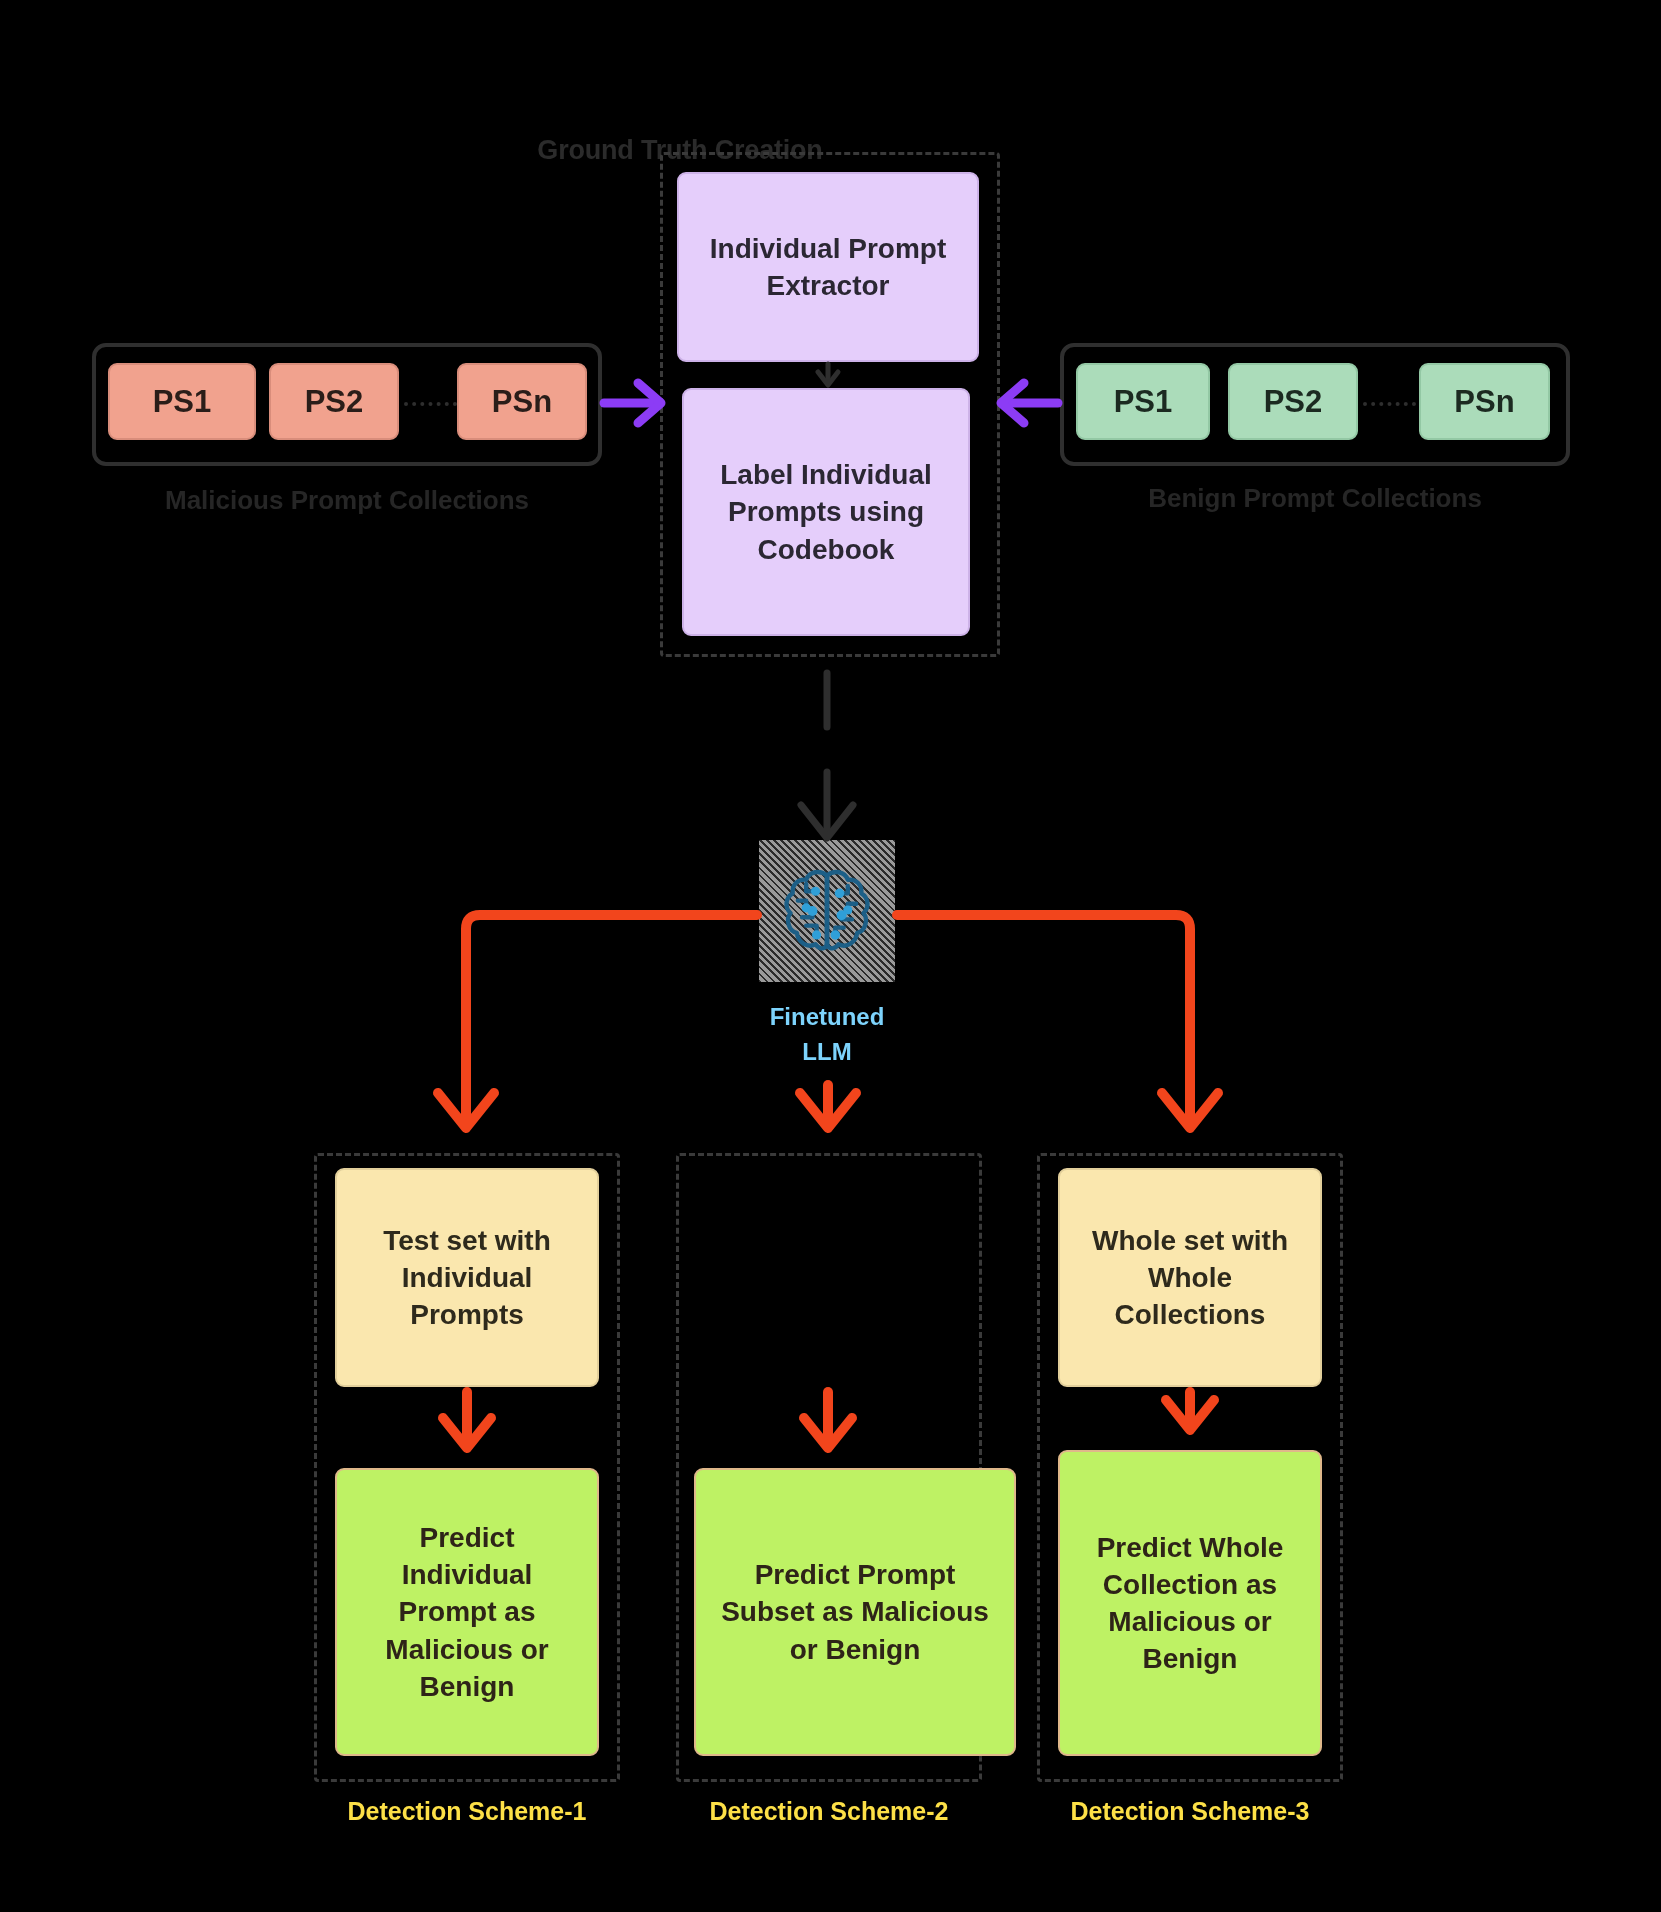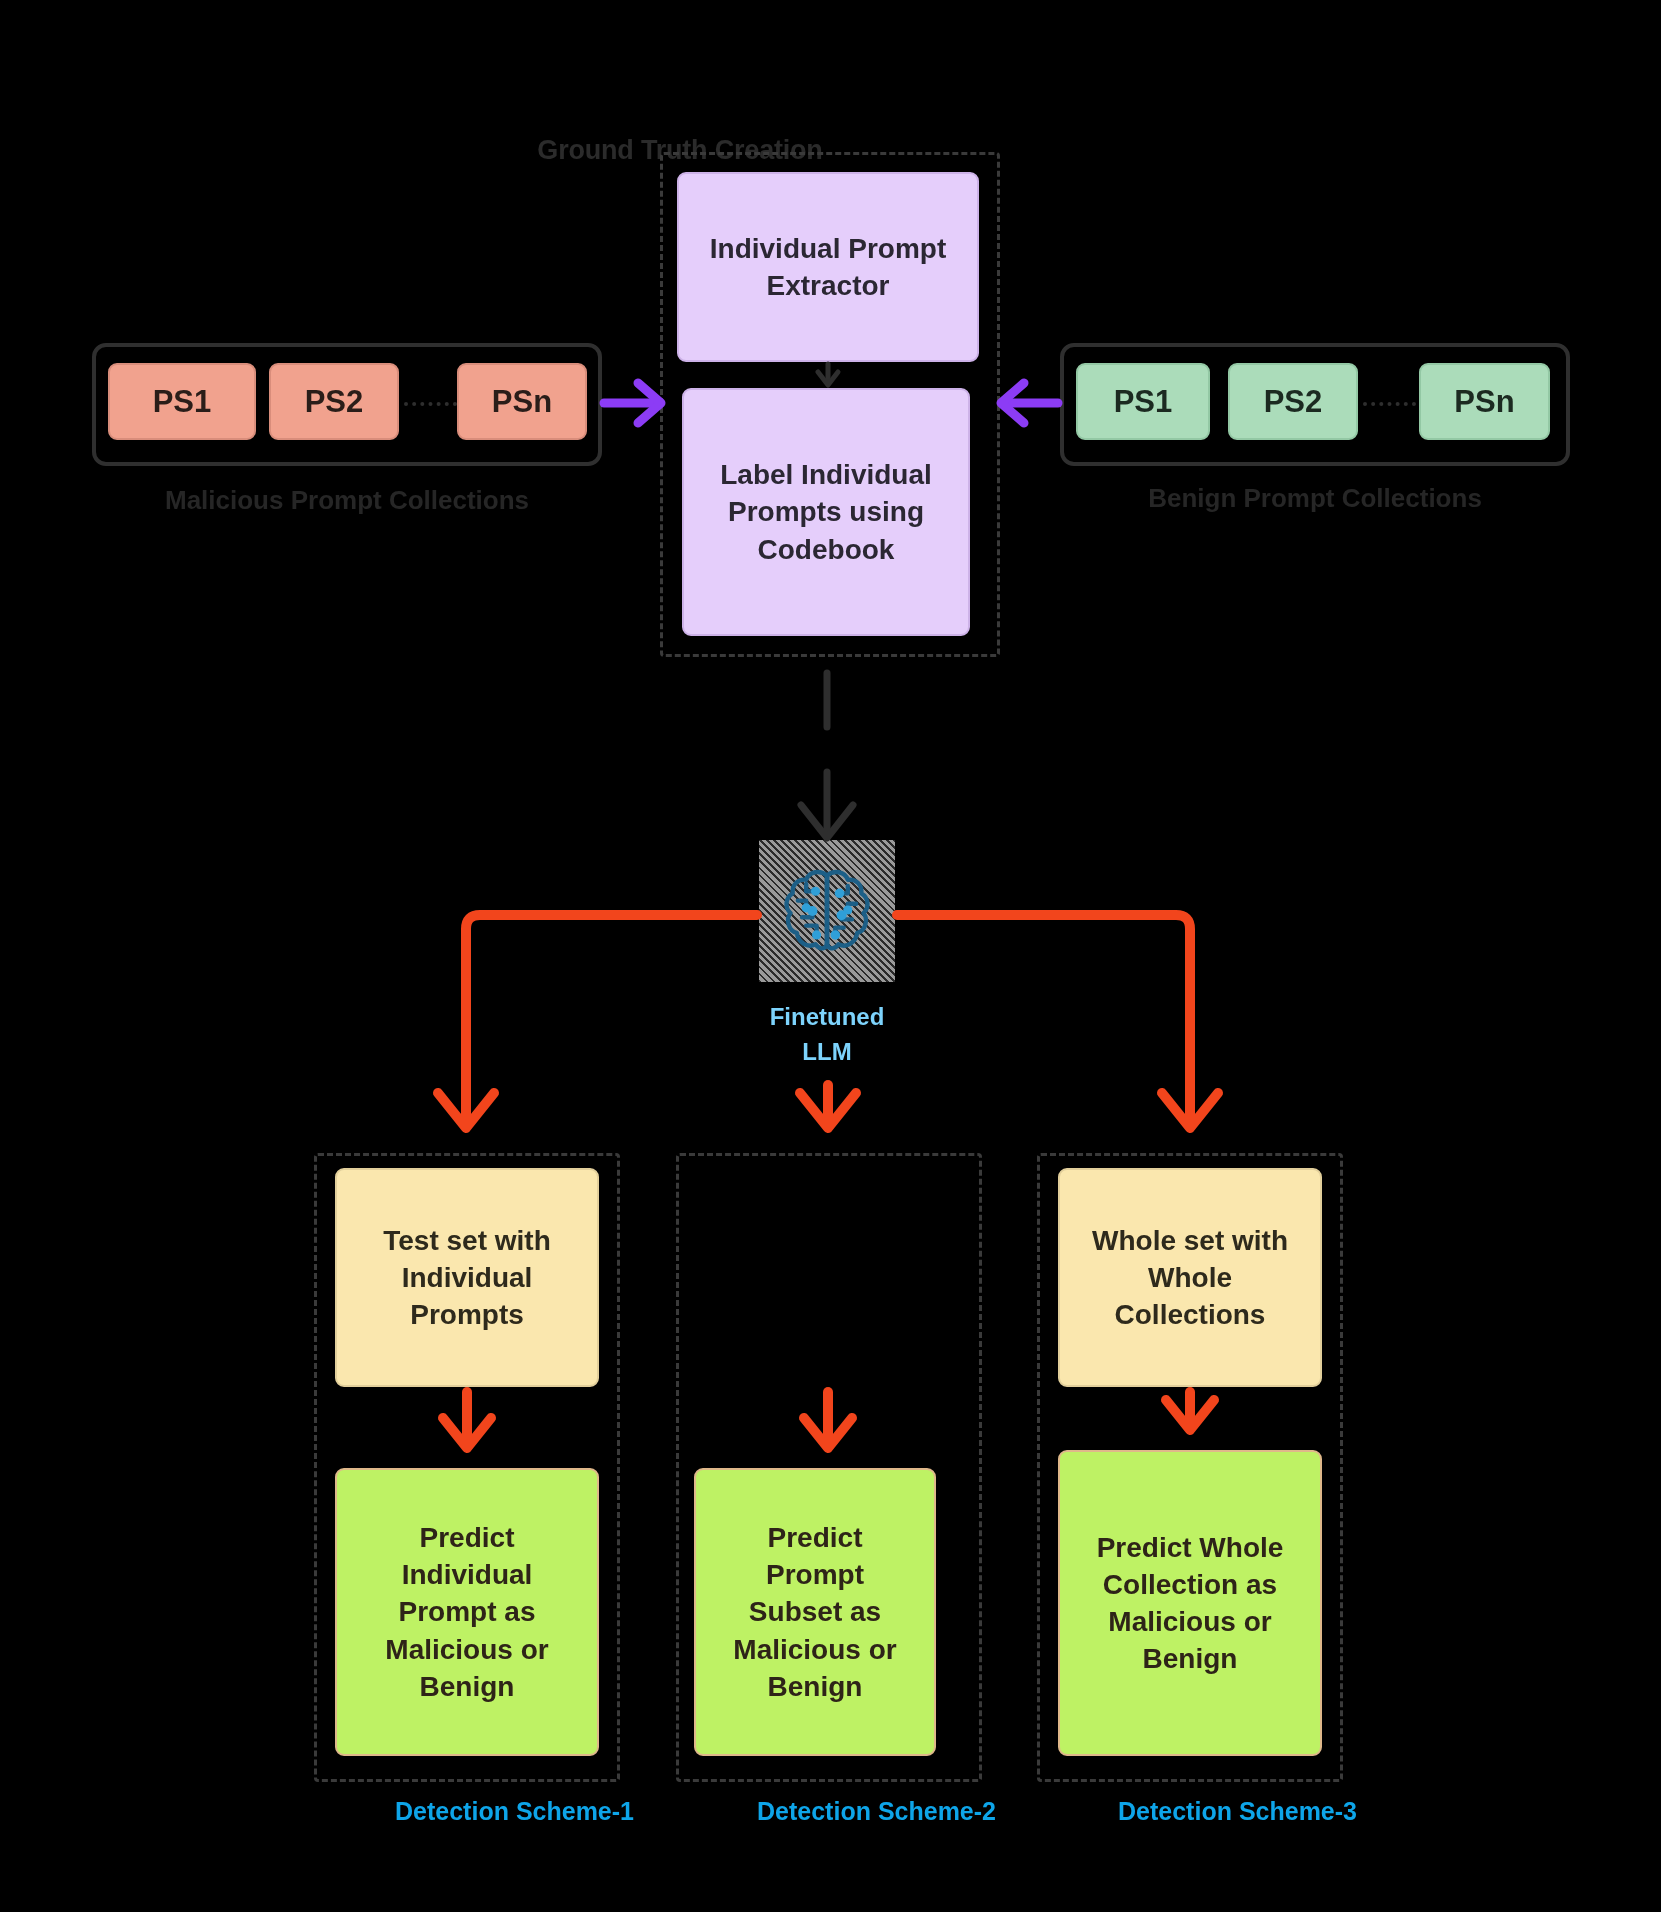--- a/index.html
+++ b/index.html
@@ -35,24 +35,24 @@
     margin-top: 48px;
   }
   .collection-caption {
     color: #262626;
     font-weight: bold;
     font-size: 26px;
     text-align: center;
     white-space: nowrap;
   }
   .scheme-caption {
-    color: #0ea5e9;
+    color: #fde047;
     font-weight: bold;
     font-size: 25px;
-    text-align: right;
+    text-align: center;
     white-space: nowrap;
   }
   .llm-caption {
     color: #7dd3fc;
     font-weight: bold;
     font-size: 24px;
     text-align: center;
     line-height: 1.45;
   }
 
@@ -222,21 +222,21 @@
   <div class="abs node node-yellow big-node" style="left:335px; top:1168px; width:264px; height:219px;">
     <span>Test set with Individual Prompts</span>
   </div>
   <div class="abs node node-orange big-node" style="left:335px; top:1468px; width:264px; height:288px;">
     <span>Predict Individual Prompt as Malicious or Benign</span>
   </div>
   <div class="abs scheme-caption" style="left:300px; top:1797px; width:334px;">Detection Scheme-1</div>
 
   <div class="abs dashed-group" style="left:676px; top:1153px; width:306px; height:629px;"></div>
 
-  <div class="abs node node-orange big-node" style="left:694px; top:1468px; width:242px; height:288px;">
+  <div class="abs node node-orange big-node" style="left:694px; top:1468px; width:322px; height:288px;">
     <span>Predict Prompt Subset as Malicious or Benign</span>
   </div>
   <div class="abs scheme-caption" style="left:662px; top:1797px; width:334px;">Detection Scheme-2</div>
 
   <div class="abs dashed-group" style="left:1037px; top:1153px; width:306px; height:629px;"></div>
 
   <div class="abs node node-yellow big-node" style="left:1058px; top:1168px; width:264px; height:219px;">
     <span>Whole set with Whole Collections</span>
   </div>
   <div class="abs node node-orange big-node" style="left:1058px; top:1450px; width:264px; height:306px;">

